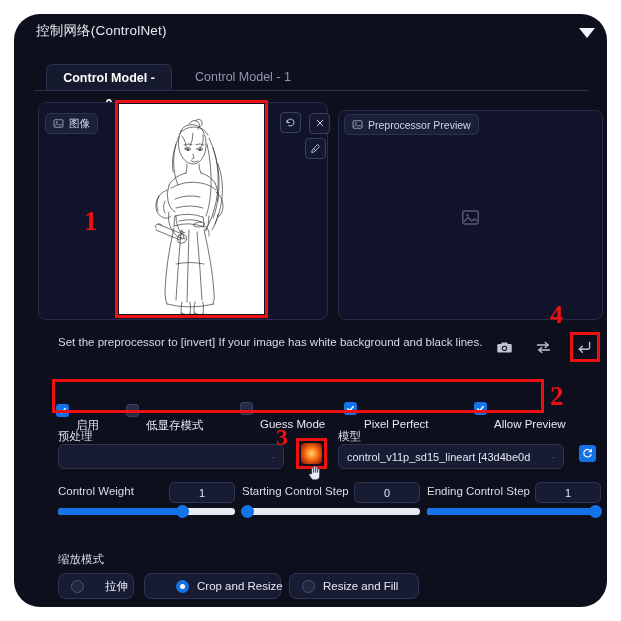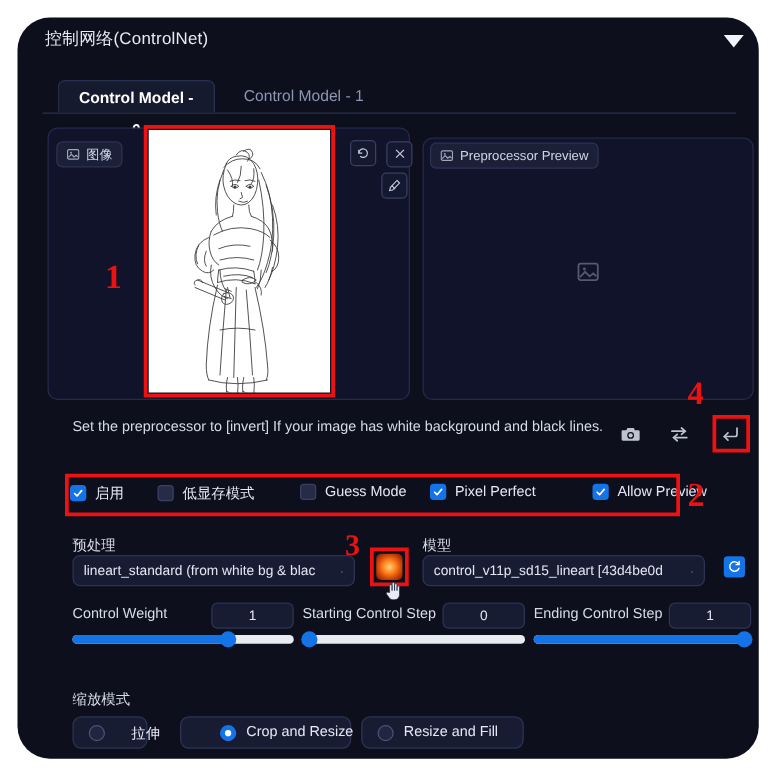--- a/index.html
+++ b/index.html
@@ -116,21 +116,21 @@
     border:3px solid #ee1111;box-sizing:border-box;pointer-events:none;
   }
   .cbitem{position:absolute;top:4px;display:flex;align-items:center;gap:7px;cursor:pointer;}
   .cb{
     width:13px;height:13px;border-radius:3px;box-sizing:border-box;
     display:flex;align-items:center;justify-content:center;flex:0 0 auto;
   }
   .cb.on{background:#1473e6;}
   .cb.off{background:#262c46;border:1px solid #3a4164;}
   .cb svg{display:block;}
-  .cblabel{font-size:11.5px;color:#e6e9f4;white-space:nowrap;}
+  .cblabel{font-size:11.5px;color:#e6e9f4;white-space:nowrap;margin-top:31px;}
 
   .lbl{position:absolute;font-size:11.5px;color:#d8dcea;}
   .sel{
     position:absolute;height:25px;background:#171c33;border:1px solid #2d3453;
     border-radius:6px;box-sizing:border-box;display:flex;align-items:center;
     padding:0 8px;font-size:11px;color:#e3e7f3;cursor:pointer;
   }
   .sel .caret{margin-left:auto;font-size:9px;color:#7e86a4;}
 
   .runbtn{
@@ -381,21 +381,20 @@
           </svg>
       </span>
       <span class="cblabel">Allow Preview</span>
     </div>
   </div>
   <div class="cbrow-red"></div>
   <div class="marker m2">2</div>
 
   <div class="lbl" style="left:44px;top:415px;">预处理</div>
   <div class="sel" style="left:44px;top:430px;width:226px;">
-    <span>lineart_standard (from white bg &amp; blac</span>
     <span class="caret">·</span>
   </div>
 
   <div class="runbtn"></div>
   <div class="runbtn-red"></div>
   <div class="marker m3">3</div>
   <svg class="cursor-hand" viewBox="0 0 20 24" fill="#e9ecf5" stroke="#2a2f45" stroke-width="0.9">
     <path d="M6 14 V6.5 a1.4 1.4 0 0 1 2.8 0 V12 V4.2 a1.4 1.4 0 0 1 2.8 0 V12 V5.4 a1.4 1.4 0 0 1 2.8 0 V12 V8 a1.4 1.4 0 0 1 2.8 0 v8.5 c0 3.2 -2 5.8 -5.4 5.8 h-2.4 c-2.4 0 -3.6 -1.6 -4.6 -3.4 L2.6 16 a1.5 1.5 0 0 1 2.3 -1.9 z"></path>
   </svg>
 
@@ -427,21 +426,21 @@
 
   <div class="lbl" style="left:413px;top:471px;">Ending Control Step</div>
   <div class="numfield" style="left:521px;top:468px;width:66px;">1</div>
   <div class="slider" style="left:413px;top:494px;width:174px;">
     <div class="fill" style="width:100%;"></div>
     <div class="knob" style="left:calc(100% - 12px);"></div>
   </div>
 
   <div class="lbl" style="left:44px;top:538px;">缩放模式</div>
   <div class="radio-row">
-    <div class="radio" style="left:0px;width:60px;gap:21px;">
+    <div class="radio" style="left:0px;width:76px;gap:21px;">
       <span class="rdot off"></span>
       <span>拉伸</span>
     </div>
     <div class="radio" style="left:86px;width:137px;padding-left:31px;">
       <span class="rdot on">
           <i></i>
         </span>
       <span>Crop and Resize</span>
     </div>
     <div class="radio" style="left:231px;width:130px;">

